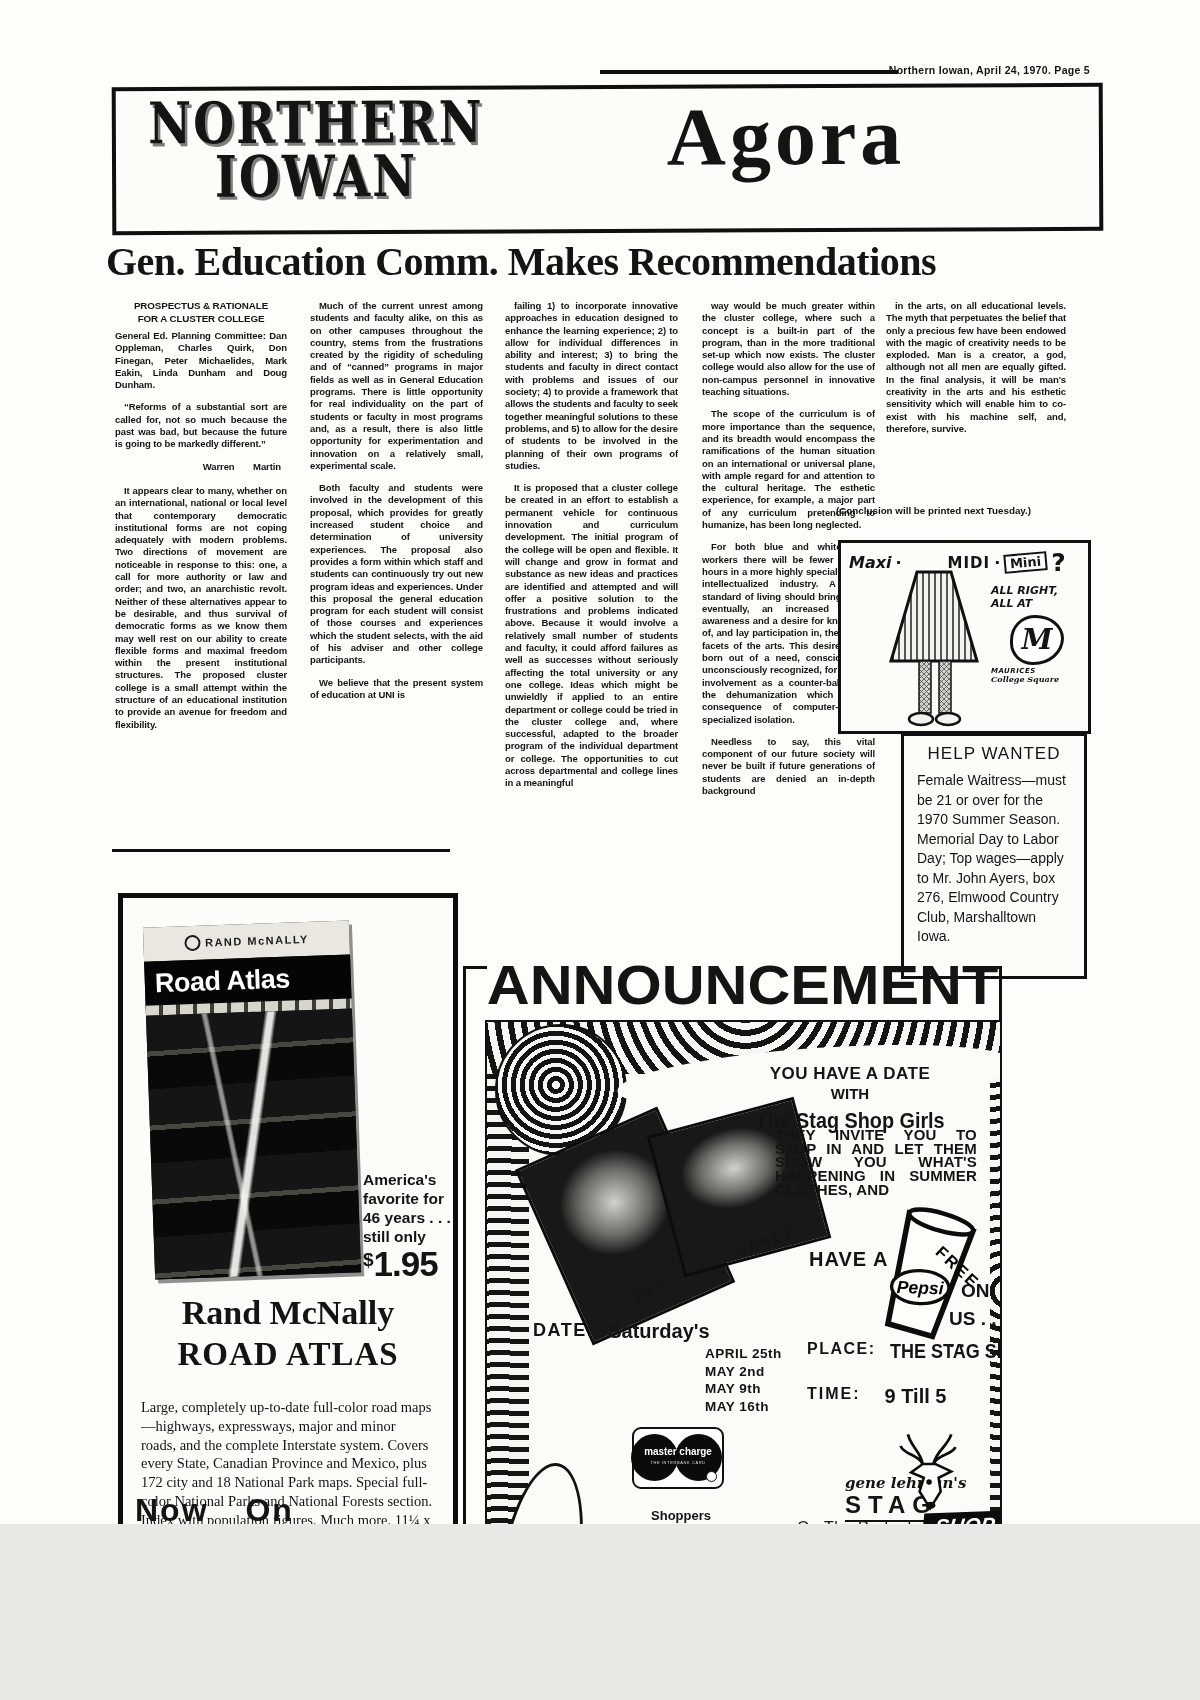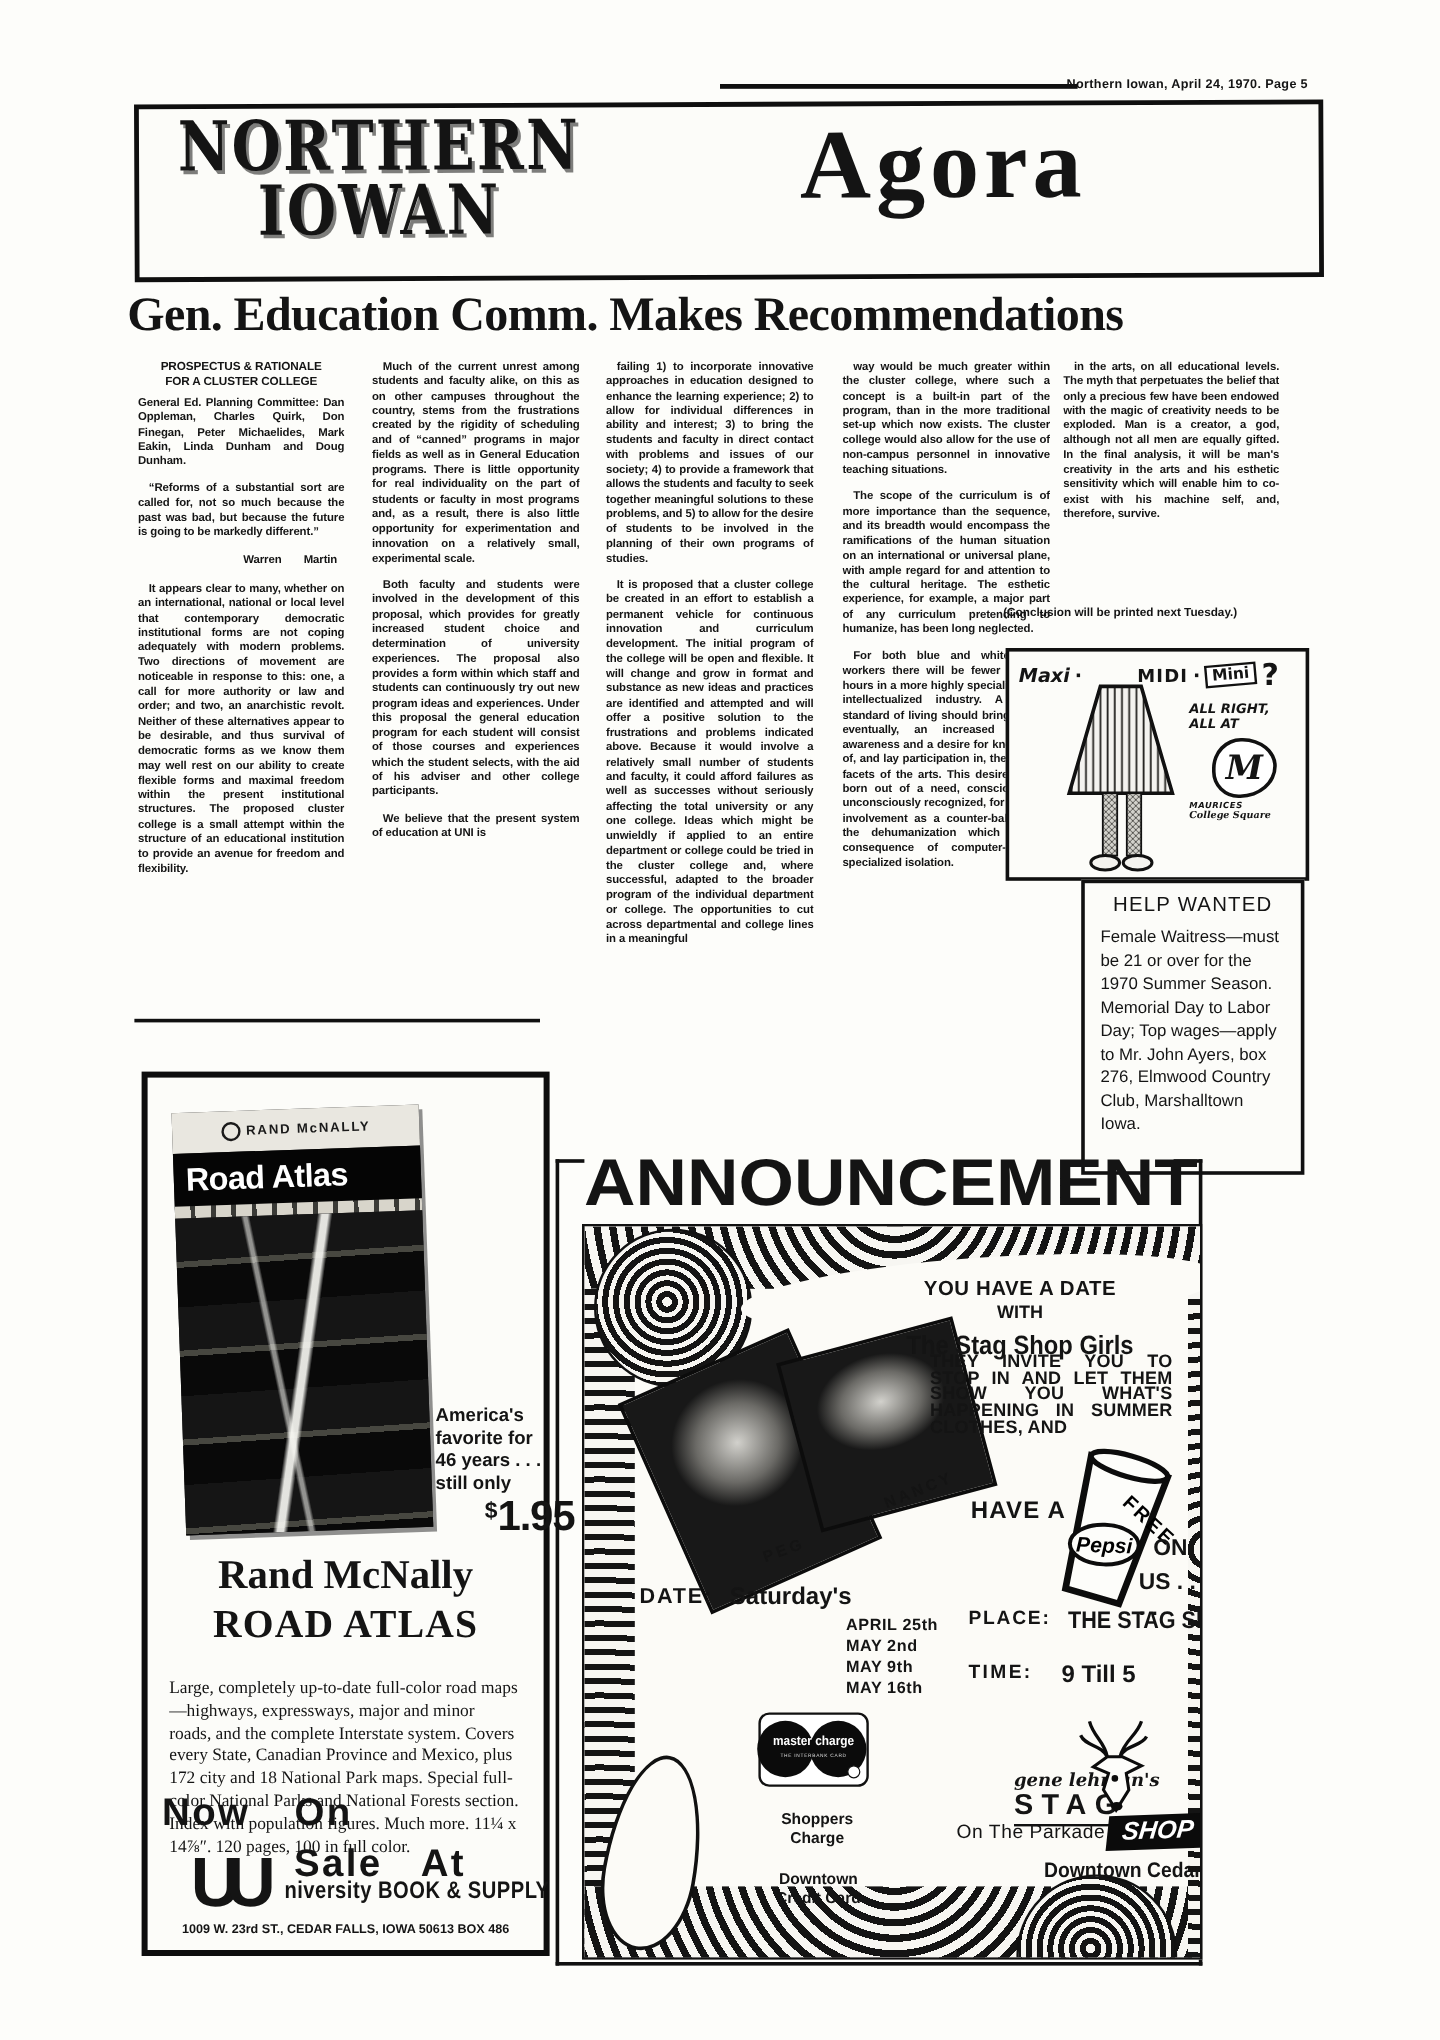--- a/index.html
+++ b/index.html
@@ -1,16 +1,16 @@
 <!DOCTYPE html>
 <html><head>
 <meta charset="utf-8">
 <style>
   html,body{margin:0;padding:0;background:#e9e8e4;}
-  #page{position:relative;width:1200px;height:1700px;background:#fdfdfa;overflow:hidden;
+  #page{position:relative;width:1200px;height:1524px;background:#fdfdfa;overflow:hidden;
         font-family:"Liberation Sans",sans-serif;color:#141414;}
   .abs{position:absolute;}
   .rule{position:absolute;background:#101010;}
 
   
   .note{position:absolute;top:64px;right:110px;font:bold 10.5px "Liberation Sans",sans-serif;letter-spacing:.3px;}
   .mast{position:absolute;left:112px;top:85px;width:983px;height:140px;border:4px solid #0f0f0f;
         background:#fcfcf9;transform:rotate(-.25deg);}
   .mlogo{position:absolute;left:30px;top:6px;width:340px;text-align:center;
          font-family:"DejaVu Serif",serif;font-weight:bold;font-size:47px;line-height:.94;
@@ -64,21 +64,21 @@
   .cover-brand .ring{width:12px;height:12px;border:2px solid #1a1a1a;border-radius:50%;display:inline-block;}
   .cover-title{height:44px;background:#050505;color:#fff;font-weight:bold;font-size:27px;
                display:flex;align-items:center;padding-left:10px;letter-spacing:-.5px;}
   .cover-strip{height:10px;background:repeating-linear-gradient(90deg,#d8d5cb 0 13px,#3a3a36 13px 17px);}
   .cover-art{position:absolute;top:88px;bottom:0;left:0;right:0;
       background:
         linear-gradient(100deg,transparent 47%,rgba(250,250,245,.9) 48.5%,rgba(250,250,245,.9) 50.5%,transparent 52%),
         linear-gradient(80deg,transparent 40%,rgba(250,250,245,.55) 41%,rgba(250,250,245,.55) 42%,transparent 43%),
         repeating-linear-gradient(178deg,#151515 0 36px,#474740 36px 41px,#090909 41px 74px);}
   .tag{position:absolute;left:240px;top:272px;width:100px;font-size:15.5px;line-height:19px;font-weight:bold;}
-  .price{margin-top:4px;font-weight:bold;margin-left:41px;}
+  .price{margin-top:4px;font-weight:bold;}
   .price .sym{font-size:19px;vertical-align:10px;}
   .price .val{font-size:35px;letter-spacing:-1px;}
   .atitle{position:absolute;left:0;width:100%;text-align:center;font-family:"Liberation Serif",serif;
           font-weight:bold;margin:0;}
   .abody{position:absolute;left:18px;top:500px;width:292px;font-family:"Liberation Serif",serif;
          font-size:14.5px;line-height:18.8px;font-weight:normal;}
   .nowon{position:absolute;left:12px;top:594px;font-size:32px;font-weight:bold;word-spacing:26px;letter-spacing:2px;}
   .saleat{position:absolute;left:122px;top:636px;font-size:32px;font-weight:bold;word-spacing:22px;letter-spacing:2px;}
   .ulogo-row{position:absolute;left:36px;top:648px;display:flex;align-items:flex-end;}
   .uu{font-size:58px;font-weight:bold;letter-spacing:-13px;line-height:.8;margin-right:20px;}
@@ -173,20 +173,21 @@
 
   <div class="col" style="left:505px;width:173px;height:650px;">
     <p>failing 1) to incorporate innovative approaches in education designed to enhance the learning experience; 2) to allow for individual differences in ability and interest; 3) to bring the students and faculty in direct contact with problems and issues of our society; 4) to provide a framework that allows the students and faculty to seek together meaningful solutions to these problems, and 5) to allow for the desire of students to be involved in the planning of their own programs of studies.</p>
     <p>It is proposed that a cluster college be created in an effort to establish a permanent vehicle for continuous innovation and curriculum development. The initial program of the college will be open and flexible. It will change and grow in format and substance as new ideas and practices are identified and attempted and will offer a positive solution to the frustrations and problems indicated above. Because it would involve a relatively small number of students and faculty, it could afford failures as well as successes without seriously affecting the total university or any one college. Ideas which might be unwieldly if applied to an entire department or college could be tried in the cluster college and, where successful, adapted to the broader program of the individual department or college. The opportunities to cut across departmental and college lines in a meaningful</p>
   </div>
 
   <div class="col" style="left:702px;width:173px;height:650px;">
     <p>way would be much greater within the cluster college, where such a concept is a built-in part of the program, than in the more traditional set-up which now exists. The cluster college would also allow for the use of non-campus personnel in innovative teaching situations.</p>
     <p>The scope of the curriculum is of more importance than the sequence, and its breadth would encompass the ramifications of the human situation on an international or universal plane, with ample regard for and attention to the cultural heritage. The esthetic experience, for example, a major part of any curriculum pretending to humanize, has been long neglected.</p>
     <p>For both blue and white collar workers there will be fewer working hours in a more highly specialized and intellectualized industry. A higher standard of living should bring with it, eventually, an increased cultural awareness and a desire for knowledge of, and lay participation in, the various facets of the arts. This desire will be born out of a need, consciously or unconsciously recognized, for creative involvement as a counter-balance to the dehumanization which is the consequence of computer-oriented specialized isolation.</p>
+    <p>Needless to say, this vital component of our future society will never be built if future generations of students are denied an in-depth background</p>
   </div>
 
   <div class="col" style="left:886px;width:180px;height:206px;">
     <p>in the arts, on all educational levels. The myth that perpetuates the belief that only a precious few have been endowed with the magic of creativity needs to be exploded. Man is a creator, a god, although not all men are equally gifted. In the final analysis, it will be man's creativity in the arts and his esthetic sensitivity which will enable him to co-exist with his machine self, and, therefore, survive.</p>
   </div>
 
   <div class="concl">(Conclusion will be printed next Tuesday.)</div>
 
   <div class="rule" style="left:112px;top:849px;width:338px;height:3px;"></div>
 

